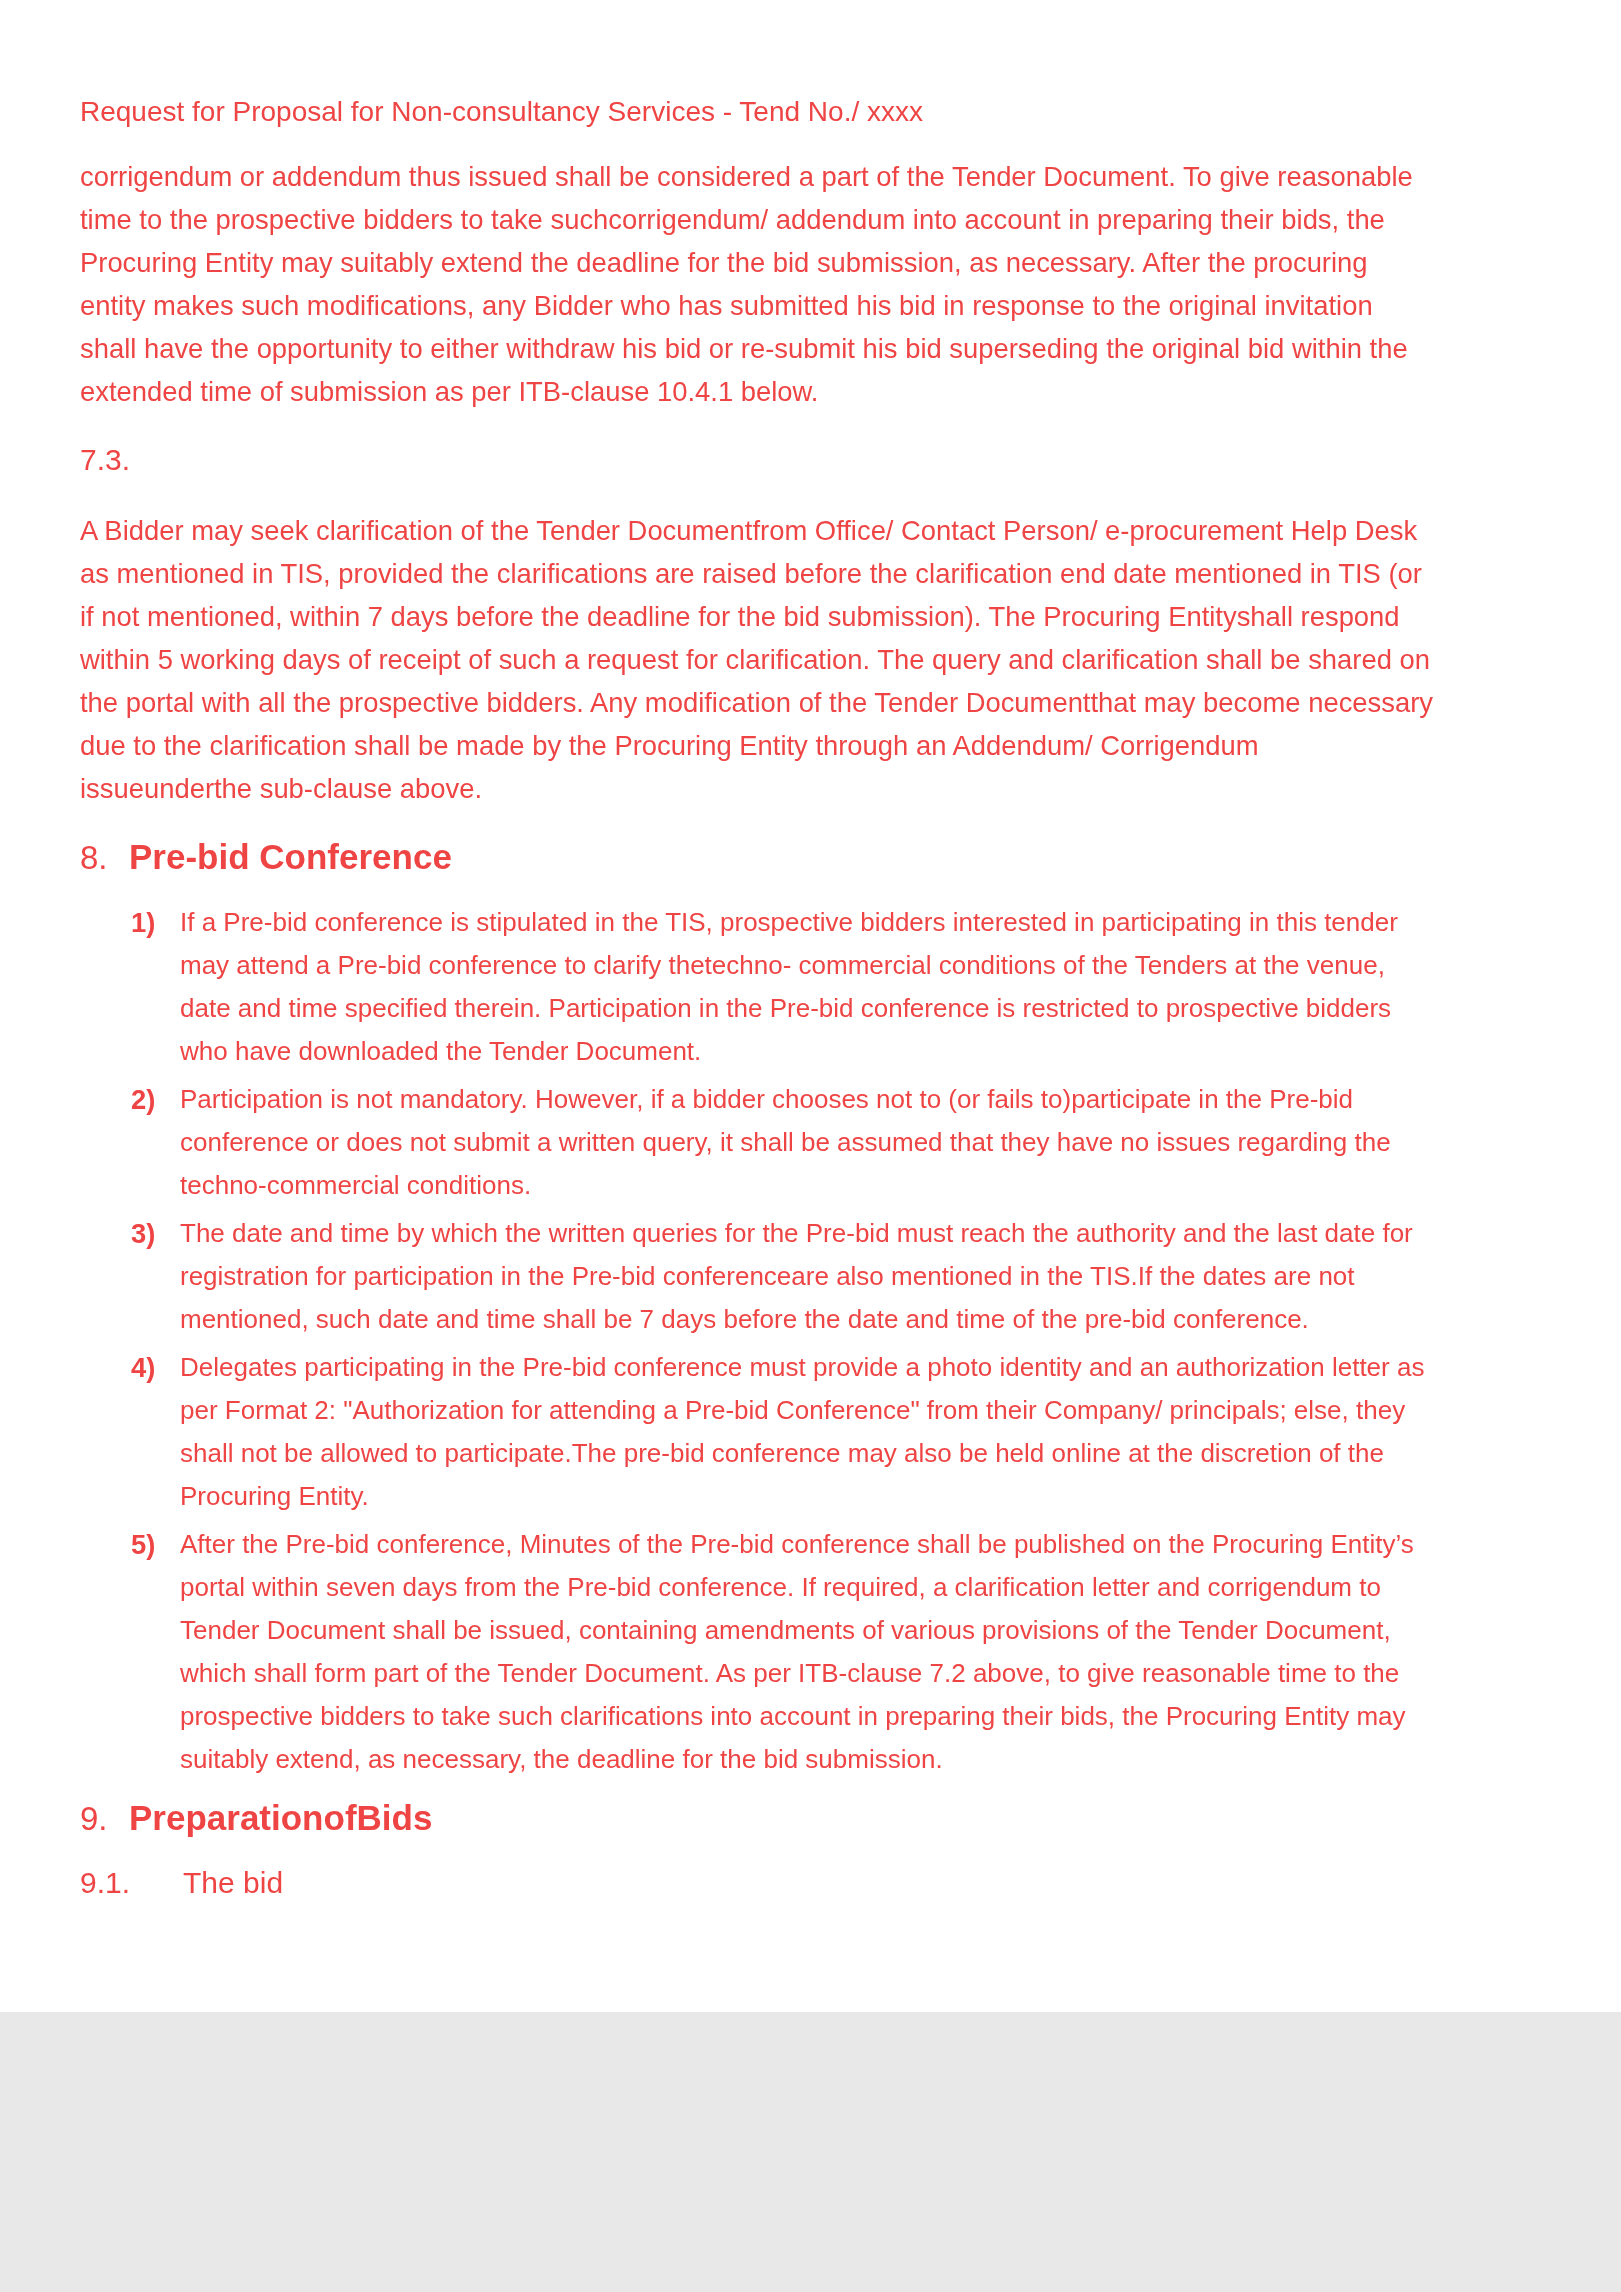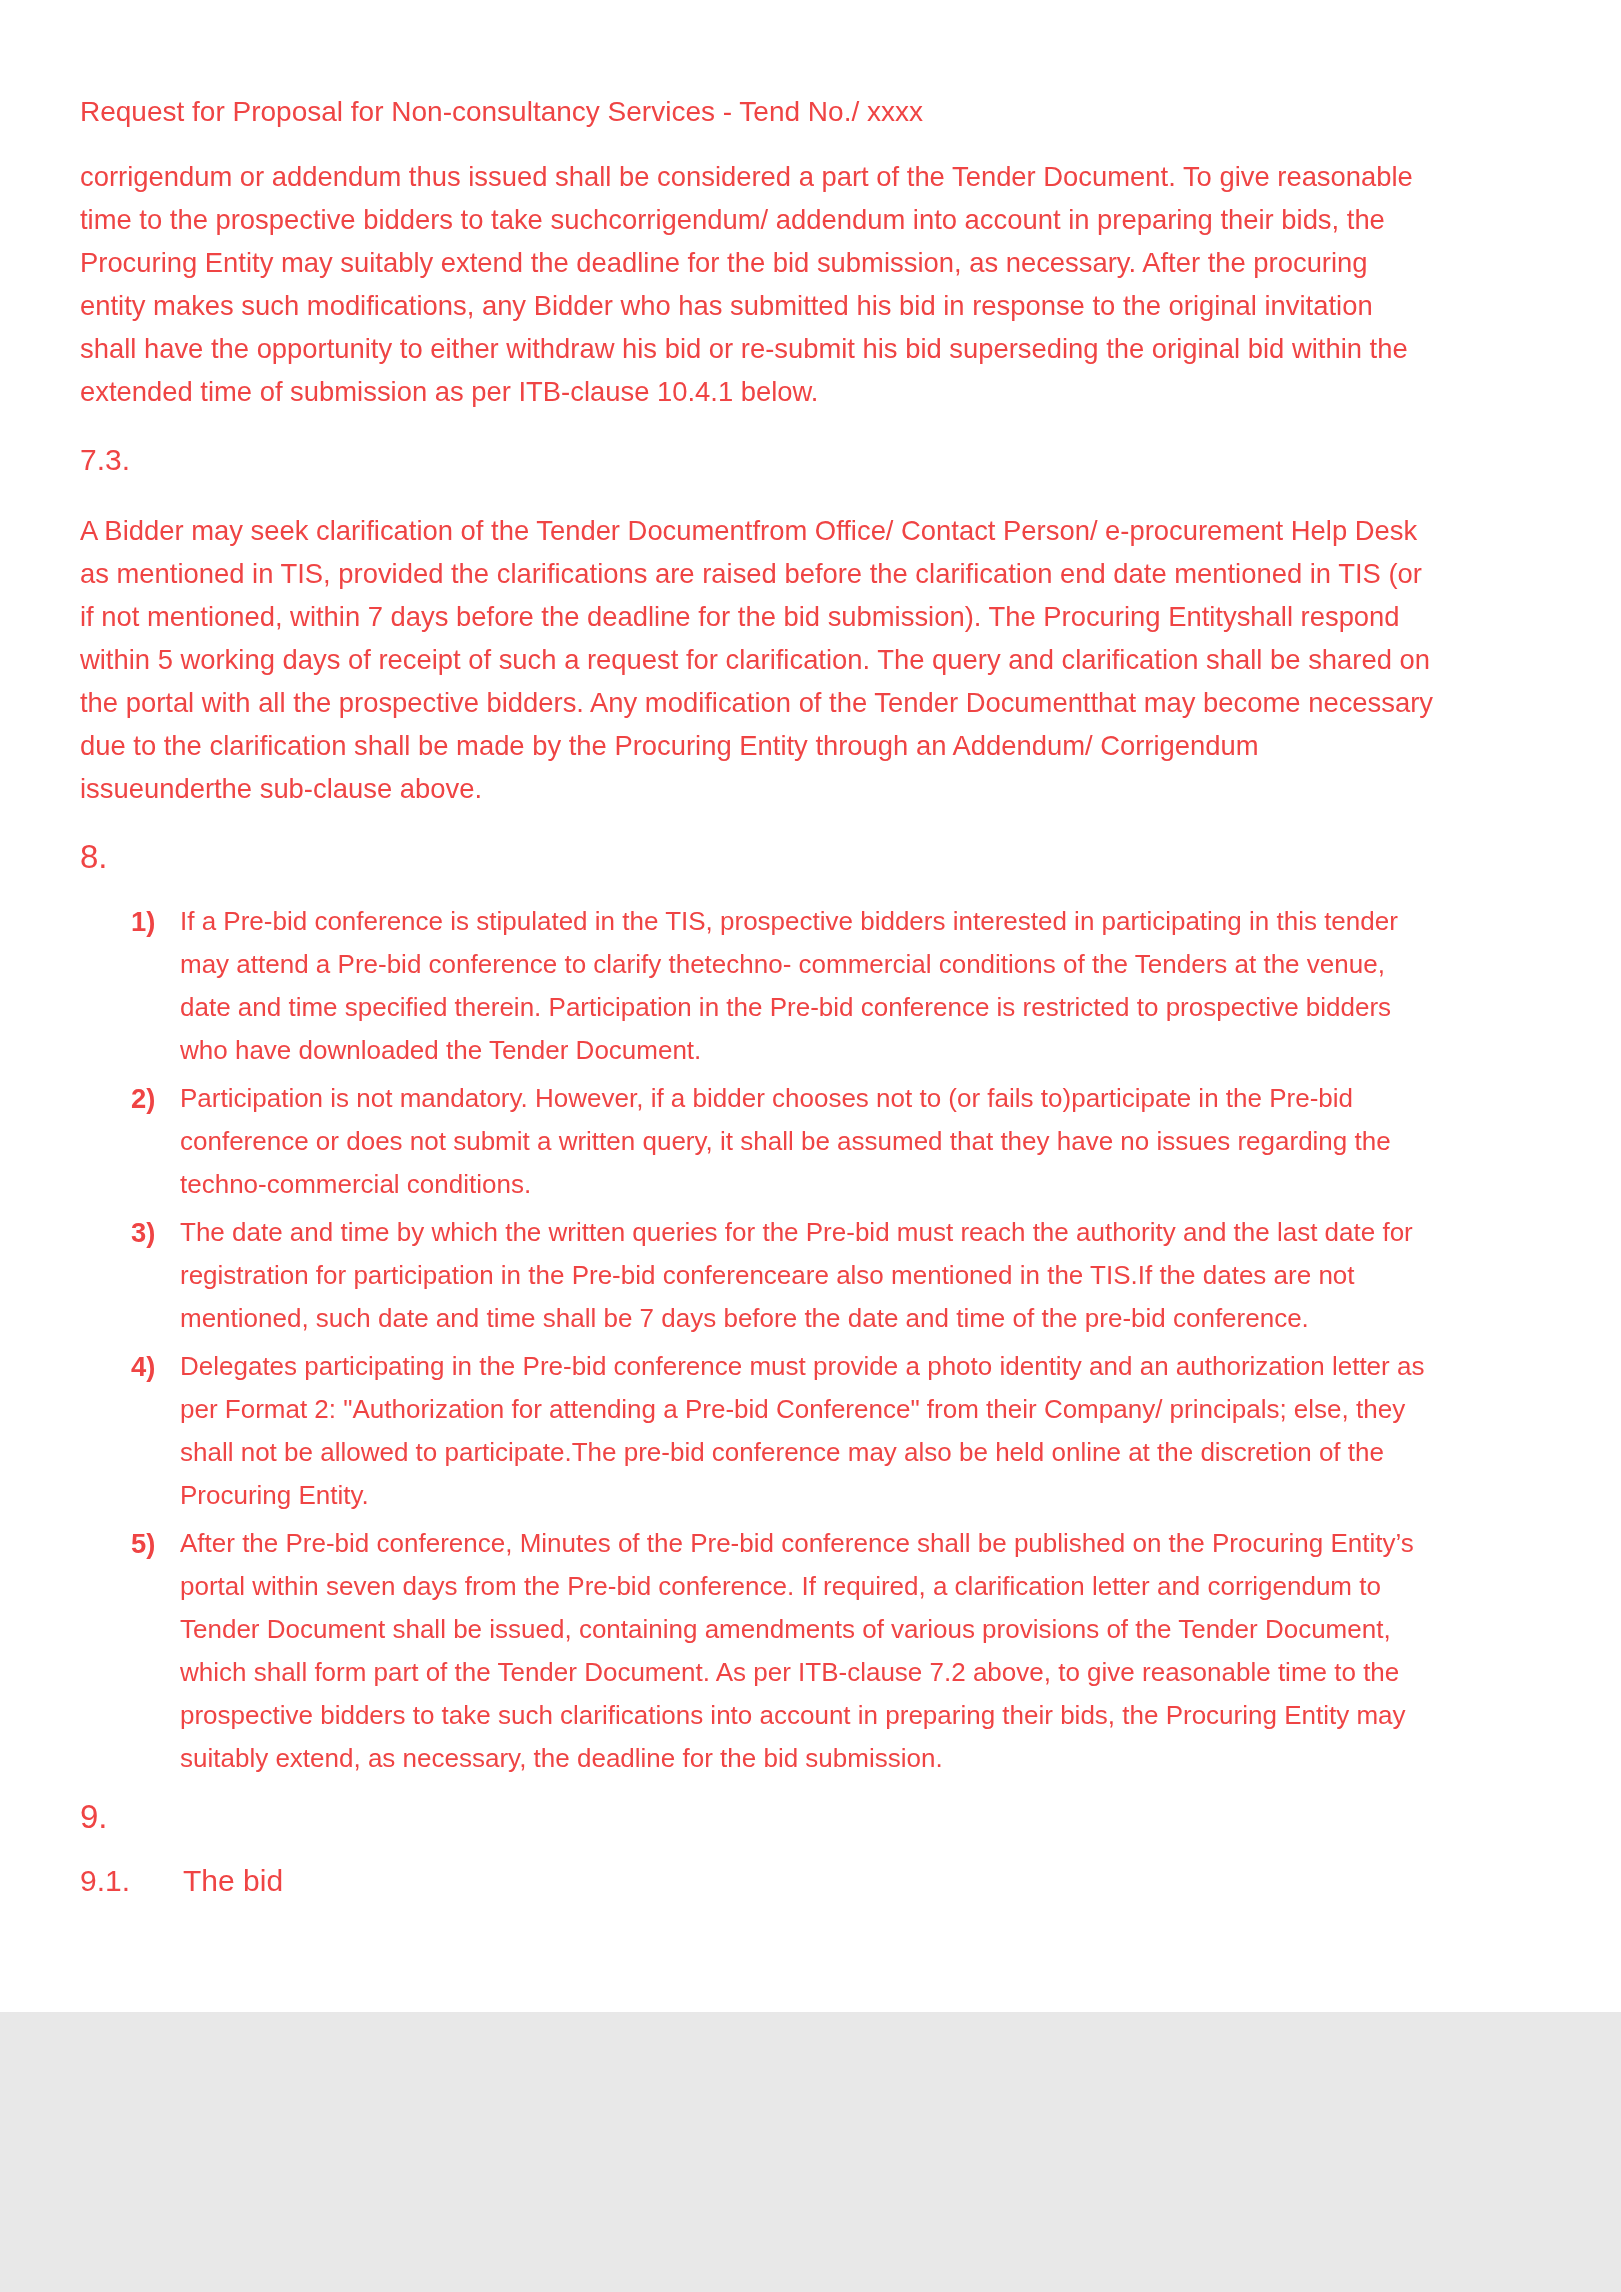--- a/index.html
+++ b/index.html
@@ -89,20 +89,21 @@
   <div class="body-text intro-para">corrigendum or addendum thus issued shall be considered a part of the Tender Document. To give reasonable time to the prospective bidders to take suchcorrigendum/ addendum into account in preparing their bids, the Procuring Entity may suitably extend the deadline for the bid submission, as necessary. After the procuring entity makes such modifications, any Bidder who has submitted his bid in response to the original invitation shall have the opportunity to either withdraw his bid or re-submit his bid superseding the original bid within the extended time of submission as per ITB-clause 10.4.1 below.</div>
 
   <div class="h2-row">
     <span class="h2-num">7.3.</span>
   </div>
 
   <div class="body-text sec-body">A Bidder may seek clarification of the Tender Documentfrom Office/ Contact Person/ e-procurement Help Desk as mentioned in TIS, provided the clarifications are raised before the clarification end date mentioned in TIS (or if not mentioned, within 7 days before the deadline for the bid submission). The Procuring Entityshall respond within 5 working days of receipt of such a request for clarification. The query and clarification shall be shared on the portal with all the prospective bidders. Any modification of the Tender Documentthat may become necessary due to the clarification shall be made by the Procuring Entity through an Addendum/ Corrigendum issueunderthe sub-clause above.</div>
 
   <div class="h1-row">
     <span class="h1-num">8.</span>
+    <span class="h1-title">Pre-bid Conference</span>
   </div>
 
   <div class="num-list">
 
     <div class="list-item">
       <span class="item-num">1)</span>
       <span class="item-text">If a Pre-bid conference is stipulated in the TIS, prospective bidders interested in participating in this tender may attend a Pre-bid conference to clarify thetechno- commercial conditions of the Tenders at the venue, date and time specified therein. Participation in the Pre-bid conference is restricted to prospective bidders who have downloaded the Tender Document.</span>
     </div>
 
     <div class="list-item">
@@ -122,20 +123,21 @@
 
     <div class="list-item">
       <span class="item-num">5)</span>
       <span class="item-text">After the Pre-bid conference, Minutes of the Pre-bid conference shall be published on the Procuring Entity’s portal within seven days from the Pre-bid conference. If required, a clarification letter and corrigendum to Tender Document shall be issued, containing amendments of various provisions of the Tender Document, which shall form part of the Tender Document. As per ITB-clause 7.2 above, to give reasonable time to the prospective bidders to take such clarifications into account in preparing their bids, the Procuring Entity may suitably extend, as necessary, the deadline for the bid submission.</span>
     </div>
 
   </div>
 
   <div class="h1-row h1-sec9">
     <span class="h1-num">9.</span>
+    <span class="h1-title">PreparationofBids</span>
   </div>
 
   <div class="h2-row h2-sec91">
     <span class="h2-num">9.1.</span>
     <span class="h2-title">The bid</span>
   </div>
 
   <div class="page-footer">
     <span>[35]</span>
     <span>Procuring Organisation</span>

